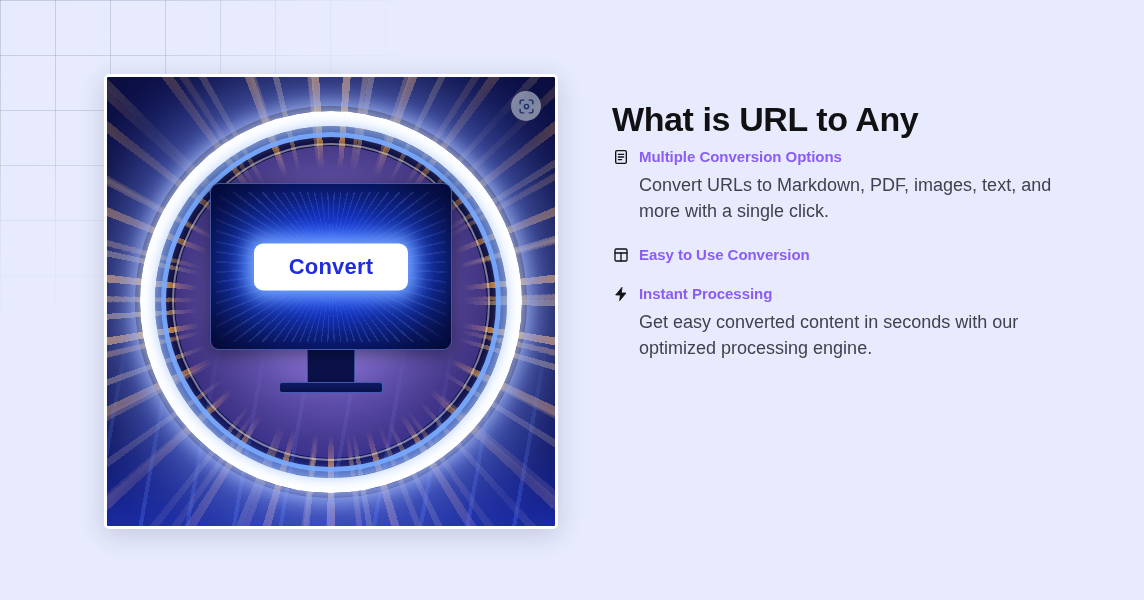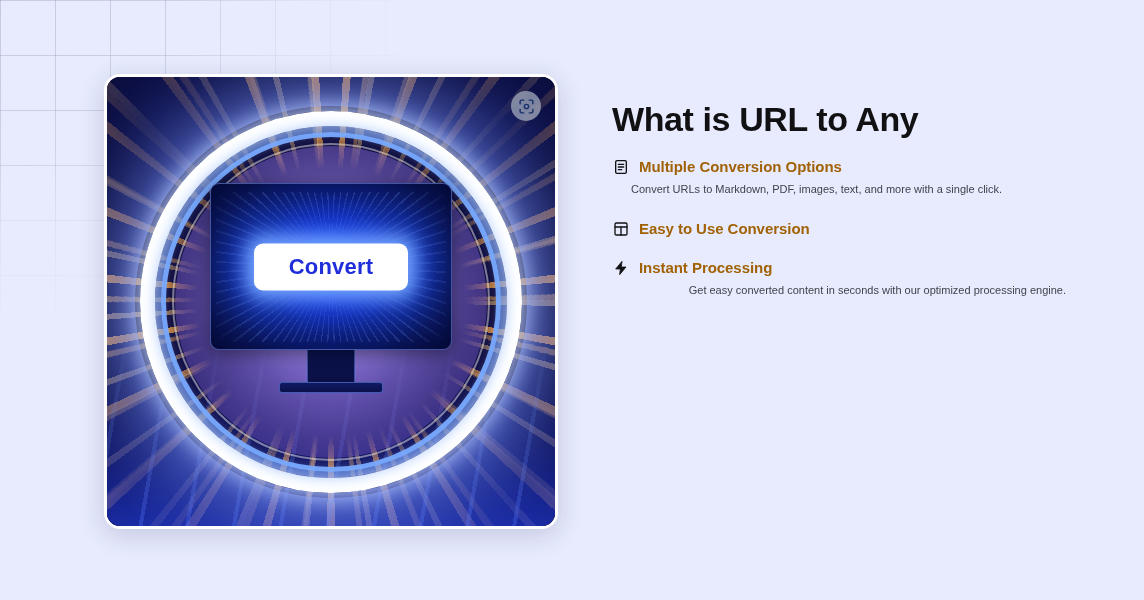--- a/index.html
+++ b/index.html
@@ -37,21 +37,21 @@
     inset: 0;
   }
 
   
   .media-card {
     position: absolute;
     left: 104px;
     top: 74px;
     width: 454px;
     height: 455px;
-    border-radius: 16px;
+    border-radius: 5px;
     border: 3px solid #ffffff;
     overflow: hidden;
     background: #0a0828;
     box-shadow: 0 6px 26px rgba(40,40,90,0.18);
   }
 
   .art {
     position: absolute;
     inset: 0;
     overflow: hidden;
@@ -260,35 +260,35 @@
     top: 100px;
     width: 470px;
   }
 
   .page-title {
     font-size: 34px;
     font-weight: bold;
     color: #111113;
     letter-spacing: -0.4px;
     line-height: 1.15;
-    margin-bottom: 19px;
+    margin-bottom: 9px;
   }
 
   .intro {
     font-size: 16.5px;
     line-height: 1.55;
     color: #3f434c;
     margin-bottom: 27px;
     width: 452px;
   }
 
   .feature {
     margin-bottom: 22px;
   }
-  .feature:last-child { margin-bottom: 0; text-align: right; }
+  .feature:last-child { margin-bottom: 0; }
 
   .feature-head {
     display: flex;
     align-items: center;
     gap: 10px;
   }
 
   .feature-icon {
     width: 17px;
     height: 17px;
@@ -296,28 +296,28 @@
     display: flex;
     align-items: center;
     justify-content: center;
     color: #111113;
   }
   .feature-icon svg { display: block; }
 
   .feature-title {
     font-size: 15px;
     font-weight: bold;
-    color: #a16207;
+    color: #8b5cf6;
     letter-spacing: -0.05px;
   }
 
   .feature-desc {
-    margin-left: 19px;
+    margin-left: 27px;
     margin-top: 7px;
-    font-size: 11px;
+    font-size: 18px;
     line-height: 1.45;
     color: #3f434c;
     width: 435px;
   }
 </style>
 </head>
 <body>
 
 <div class="bg-grid"></div>
 

